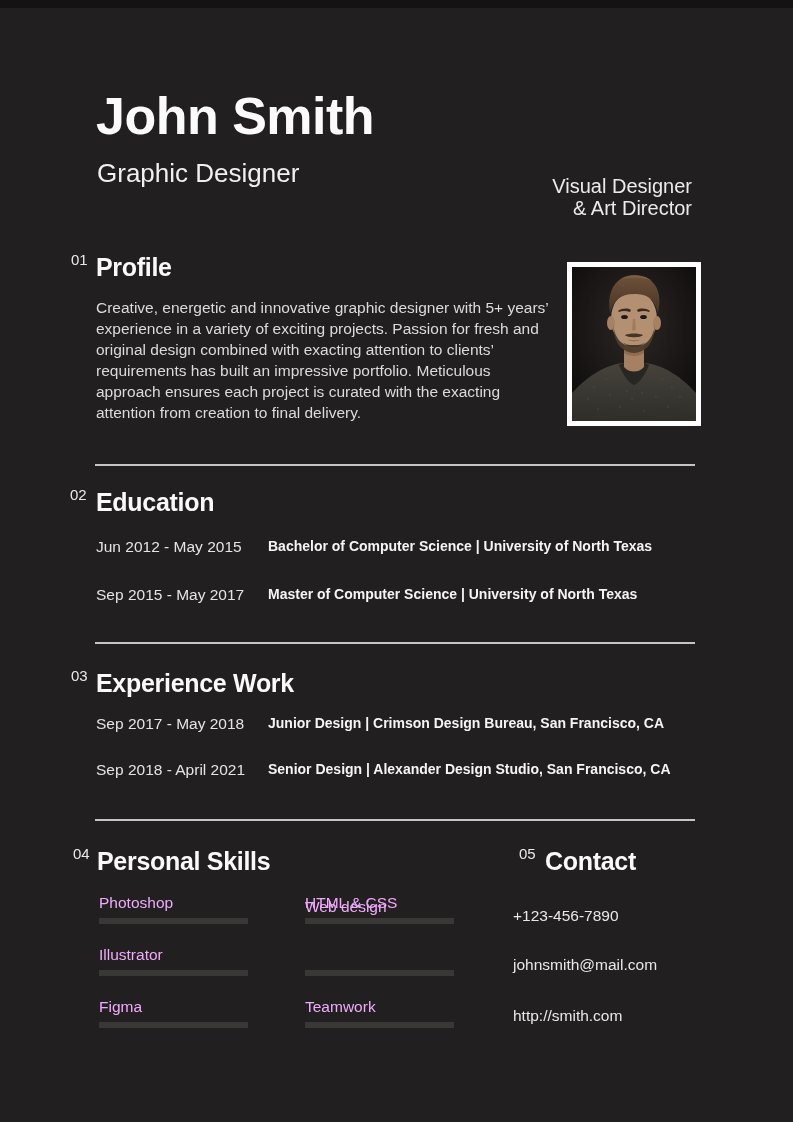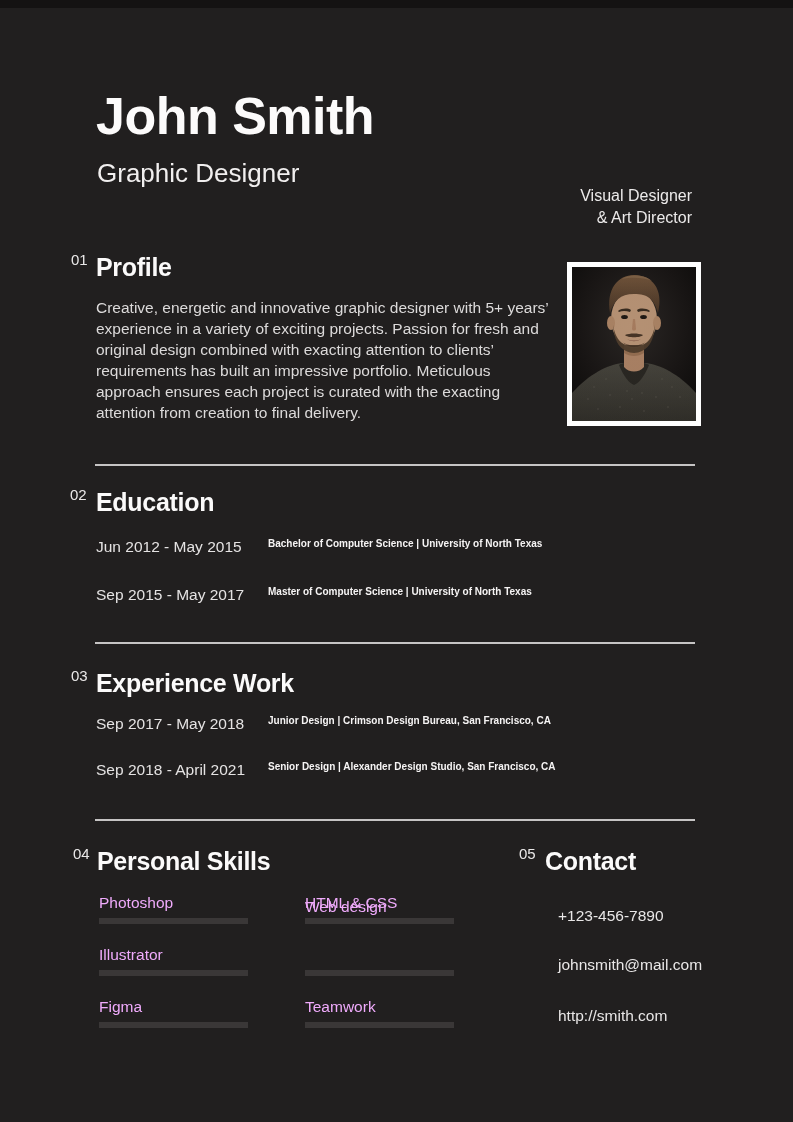--- a/index.html
+++ b/index.html
@@ -20,22 +20,22 @@
   .name {
     position: absolute; left: 96px; top: 78px;
     font-size: 52px; font-weight: 700; letter-spacing: -0.5px;
     color: #fcfbfb;
   }
   .job-title {
     position: absolute; left: 97px; top: 150px;
     font-size: 26px; font-weight: 400; color: #f1efef;
   }
   .tagline {
-    position: absolute; right: 101px; top: 177px;
-    text-align: right; font-size: 16px; line-height: 21.5px;
+    position: absolute; right: 101px; top: 168px;
+    text-align: right; font-size: 20px; line-height: 21.5px;
     color: #eceaea;
   }
 
   
   .sec-num {
     position: absolute; font-size: 15px; color: #eae8e8; font-weight: 400;
   }
   .sec-heading {
     position: absolute; font-size: 25px; font-weight: 700;
     letter-spacing: -0.3px; color: #fbfafa;
@@ -61,36 +61,36 @@
     background: #c6c4c4;
   }
 
   
   .row-period {
     position: absolute; left: 96px;
     font-size: 15.5px; color: #e5e3e3;
   }
   .row-desc {
     position: absolute; left: 268px;
-    font-size: 10px; font-weight: 700; color: #f6f4f4;
+    font-size: 14px; font-weight: 700; color: #f6f4f4;
     white-space: nowrap;
   }
 
   
   .skill-label {
     position: absolute; font-size: 15.5px; color: #f0abfc;
   }
   .skill-bar {
     position: absolute; width: 149px; height: 6px; background: #3a3737;
   }
   .skill-fill { height: 100%; background: #f4f2f2; }
 
   
   .contact-line {
-    position: absolute; left: 558px;
+    position: absolute; left: 513px;
     font-size: 15.5px; color: #e9e7e7;
   }
 </style>
 </head>
 <body>
 
 <div class="page">
 
   <div class="name">John Smith</div>
   <div class="job-title">Graphic Designer</div>

